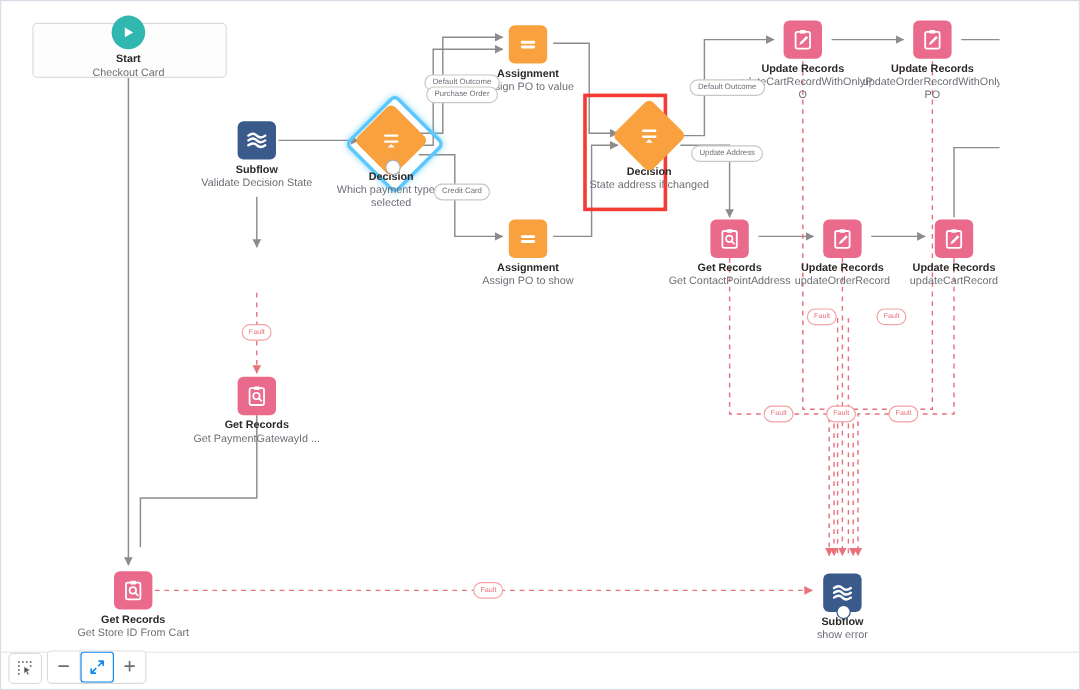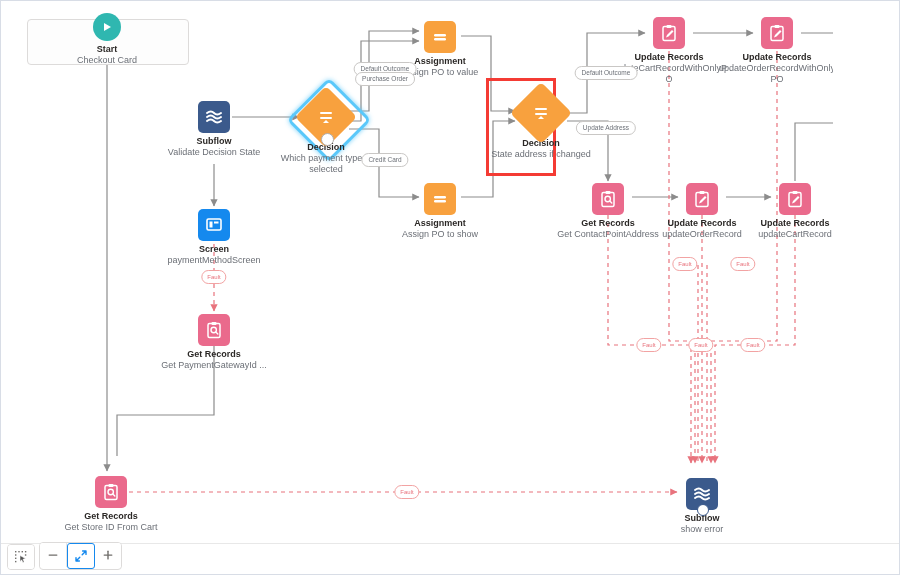--- a/index.html
+++ b/index.html
@@ -333,33 +333,20 @@
           <svg width="20" height="20" viewBox="0 0 20 20">
             <rect x="4" y="7" width="12" height="2.4" fill="#fff" rx="1.2"></rect>
             <rect x="4" y="11" width="12" height="2.4" fill="#fff" rx="1.2"></rect>
           </svg>
         </span>
       </div>
       <div class="node-label">Assignment</div>
       <div class="node-sub">Assign PO to show</div>
     </div>
 
-    <div class="node" style="left:213px; top:208px;">
-      <div class="shape-wrap">
-        <span class="ico ico-screen">
-          <svg width="20" height="20" viewBox="0 0 20 20">
-            <rect x="3" y="4" width="14" height="11" rx="1.5" stroke="#fff" stroke-width="1.6" fill="none"></rect>
-            <rect x="5.5" y="6.5" width="3" height="6" fill="#fff"></rect>
-            <rect x="10" y="6.5" width="4.5" height="2" fill="#fff"></rect>
-          </svg>
-        </span>
-      </div>
-      <div class="node-label">Screen</div>
-      <div class="node-sub">paymentMethodScreen</div>
-    </div>
 
     <div class="node" style="left:213px; top:313px;">
       <div class="shape-wrap">
         <span class="ico ico-get">
           <svg width="20" height="20" viewBox="0 0 20 20">
             <rect x="4" y="3.5" width="12" height="14" rx="1.5" stroke="#fff" stroke-width="1.5" fill="none"></rect>
             <rect x="7.5" y="2" width="5" height="3" rx="1" fill="#fff"></rect>
             <circle cx="9.7" cy="10" r="2.7" stroke="#fff" stroke-width="1.4" fill="none"></circle>
             <path d="M11.8,12.1 L13.8,14.1" stroke="#fff" stroke-width="1.4" stroke-linecap="round"></path>
           </svg>

